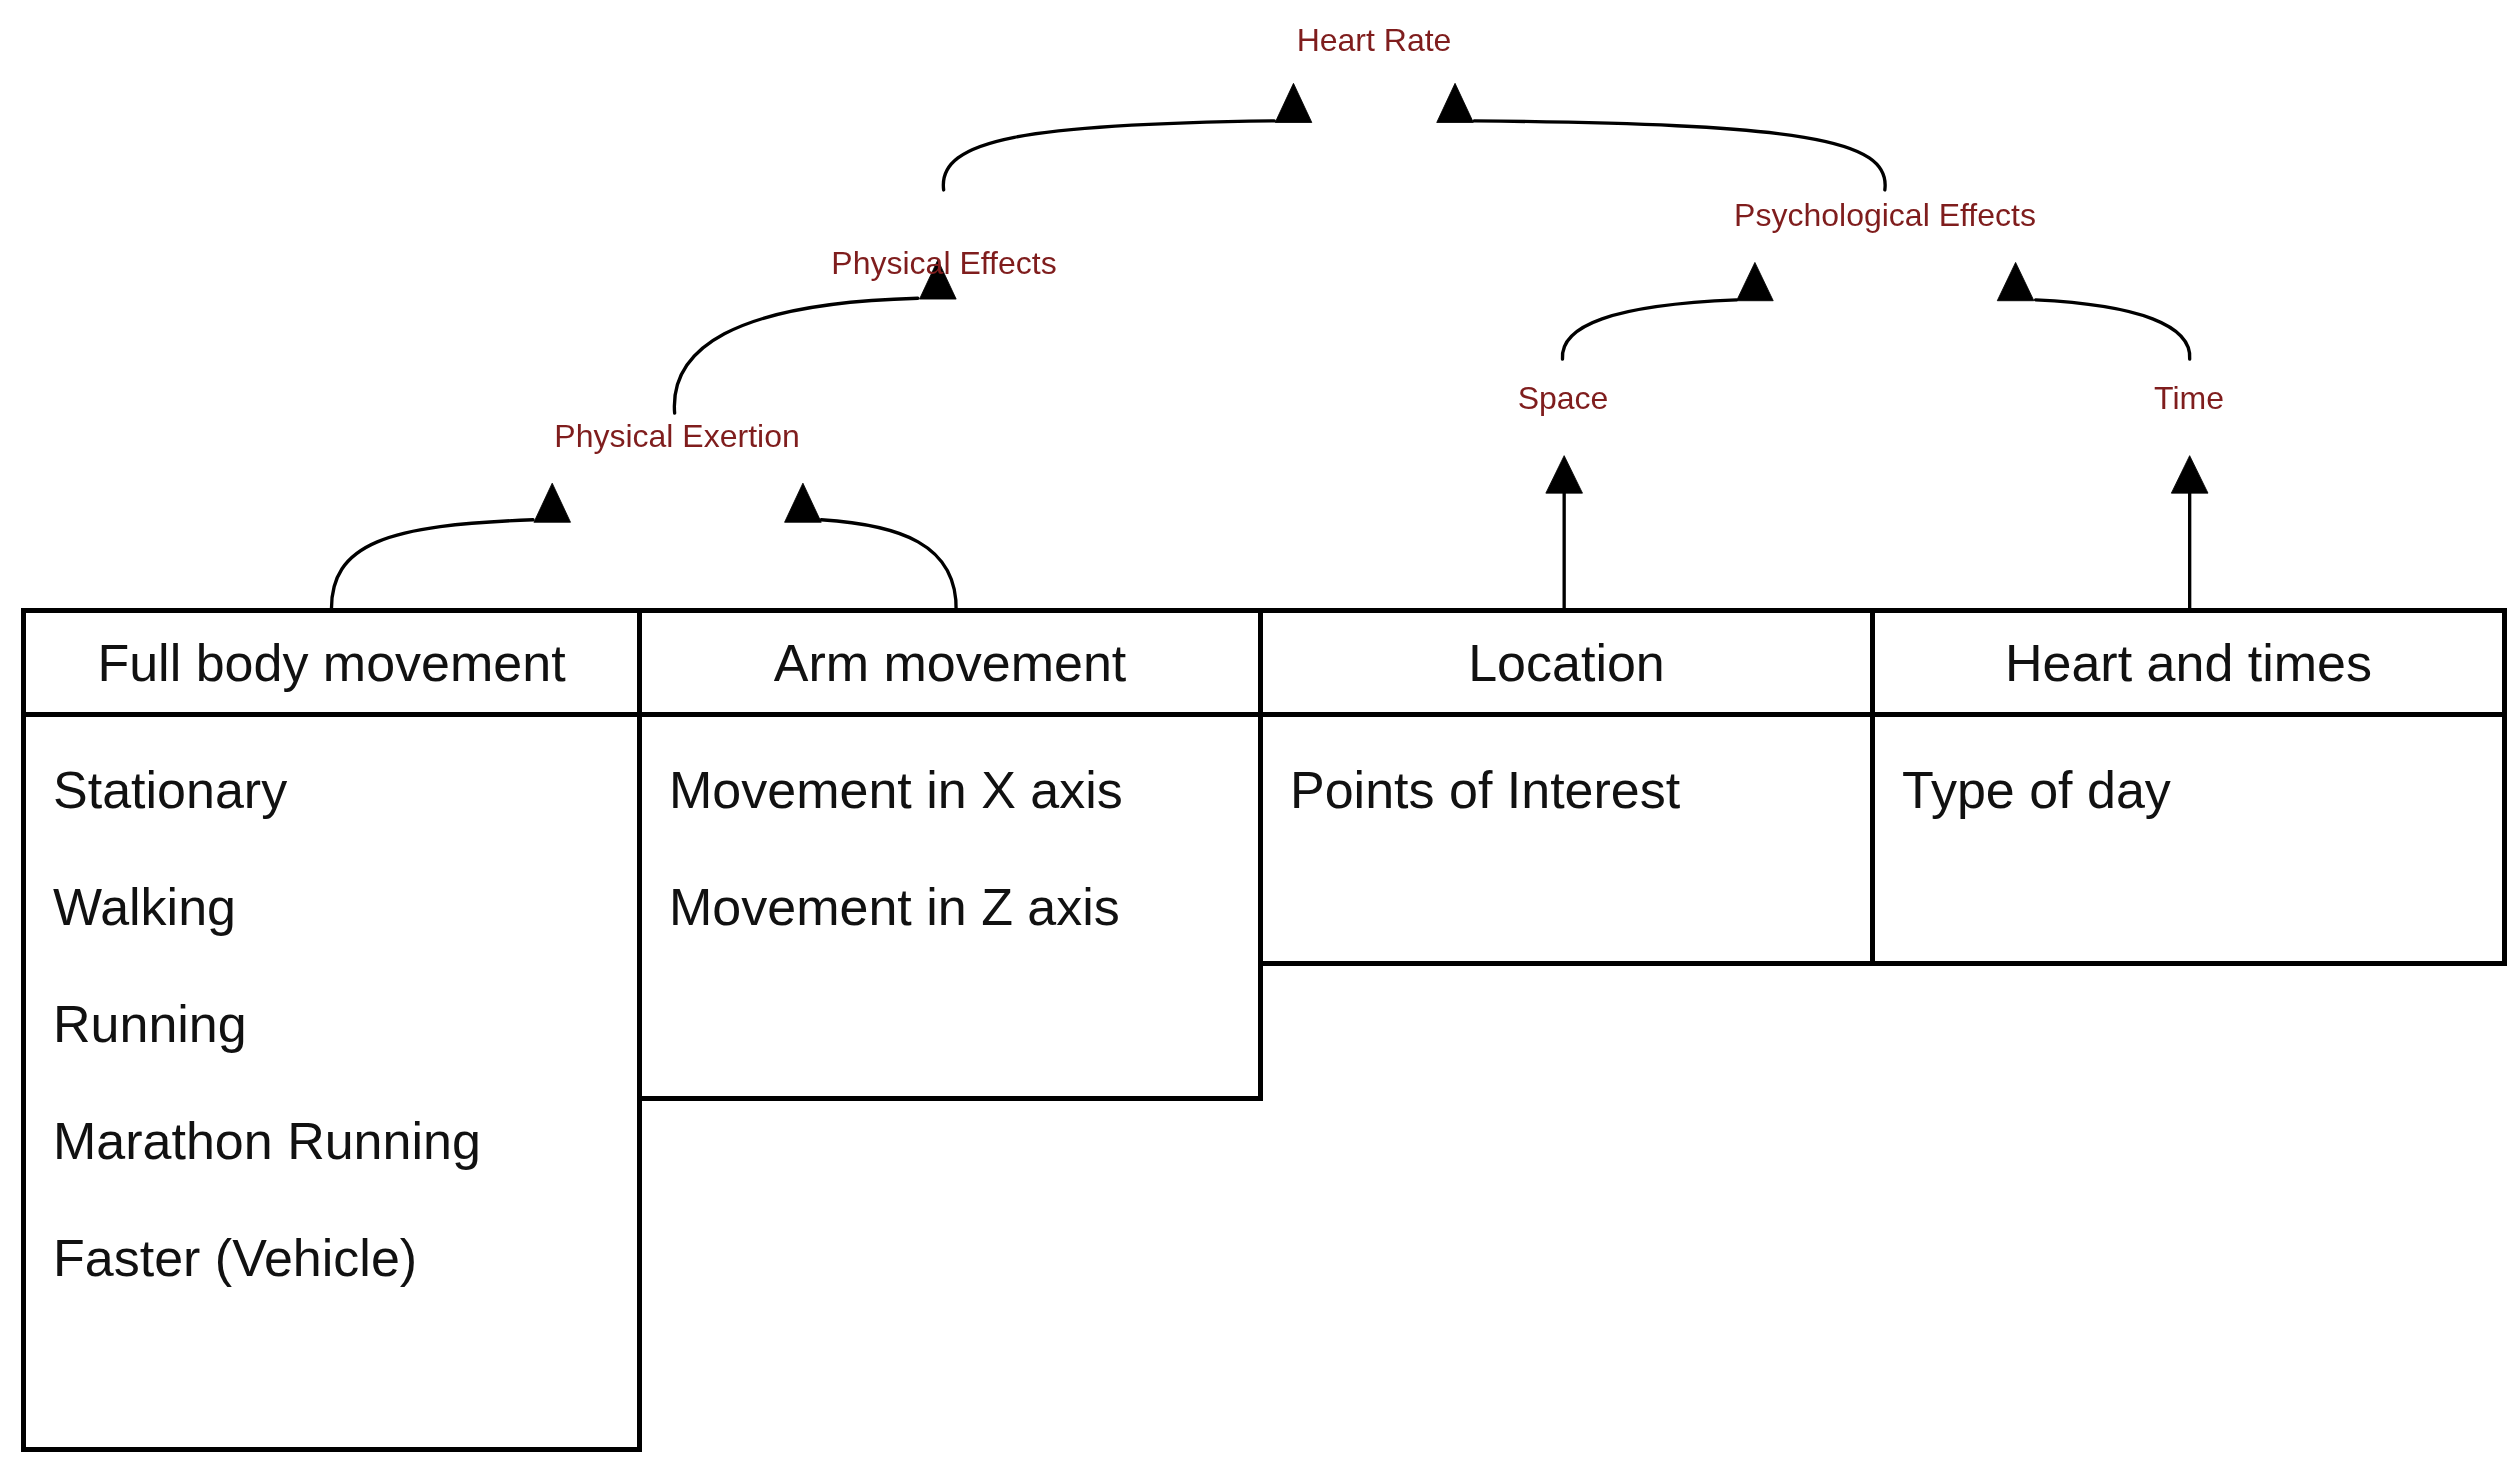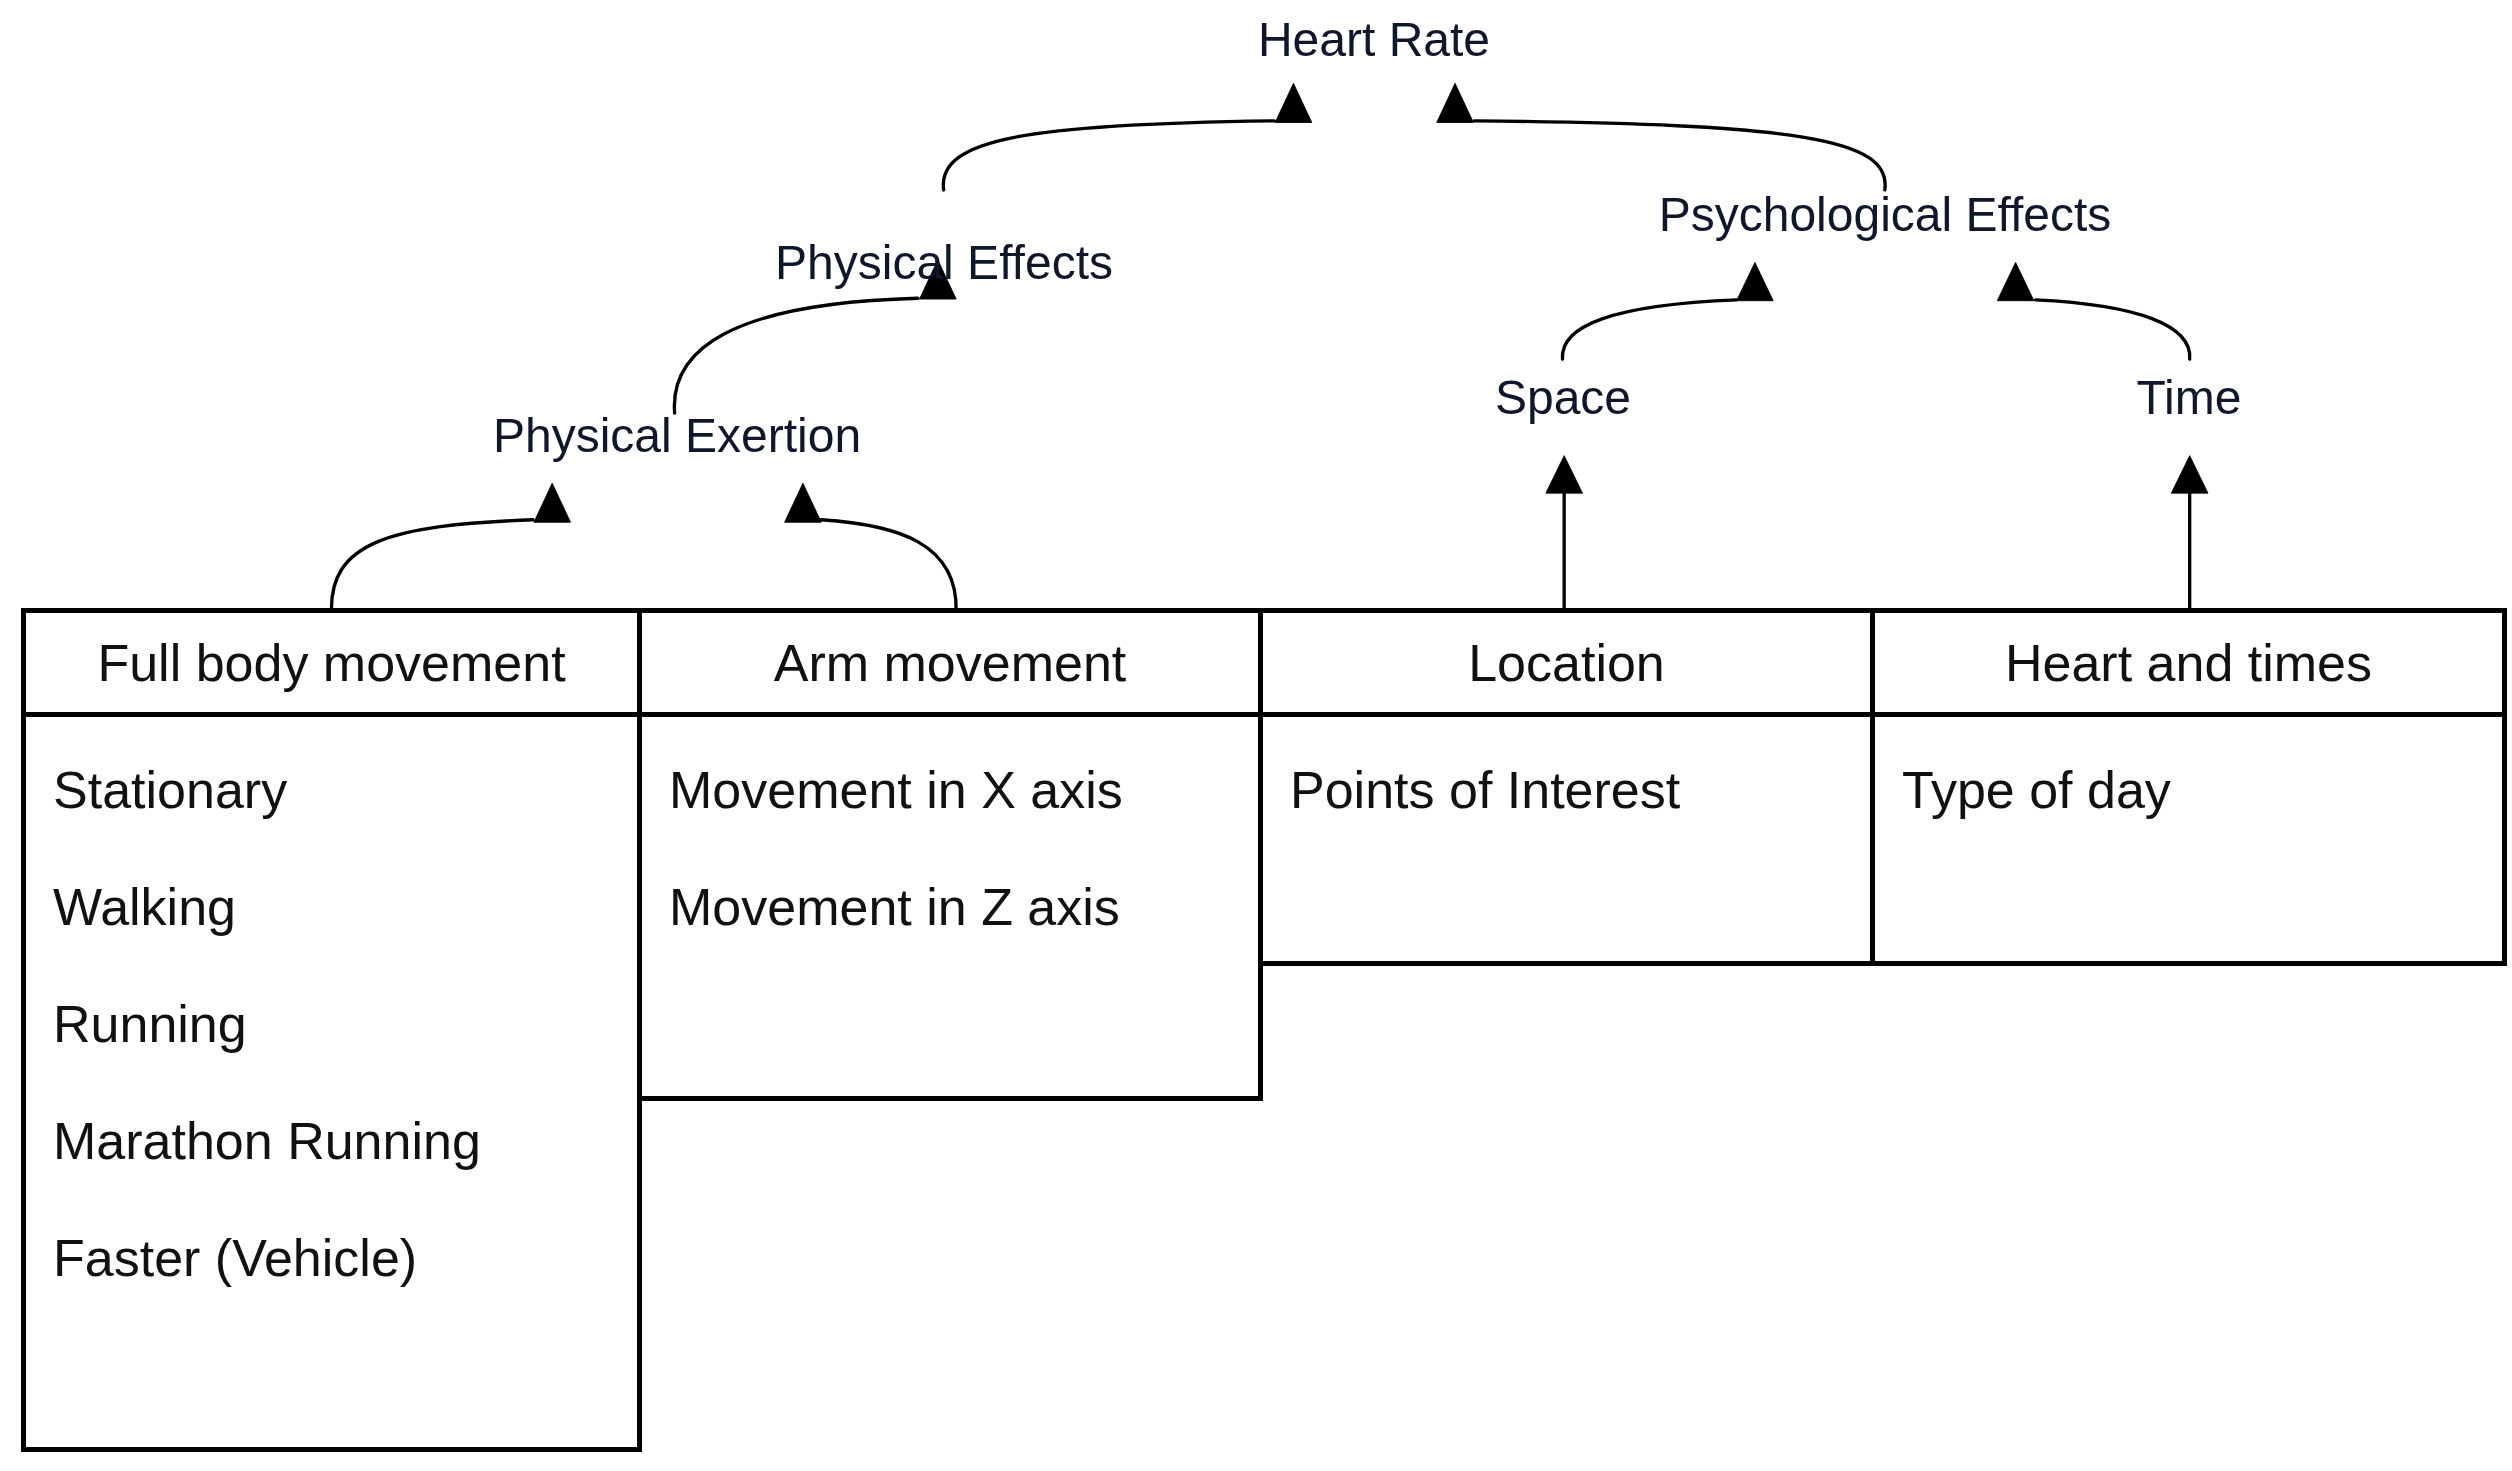--- a/index.html
+++ b/index.html
@@ -30,24 +30,24 @@
     stroke-linecap: round;
   }
   .arrowhead {
     fill: #000000;
     stroke: #000000;
     stroke-width: 1;
   }
   .node {
     position: absolute;
     transform: translateX(-50%);
-    font-size: 48px;
+    font-size: 32px;
     line-height: 60px;
     white-space: nowrap;
-    color: #0f172a;
+    color: #7f1d1d;
   }
   .tbox {
     position: absolute;
     box-sizing: border-box;
     border: 5px solid #000000;
     background: #ffffff;
   }
   .tbox.no-left {
     border-left: none;
   }

